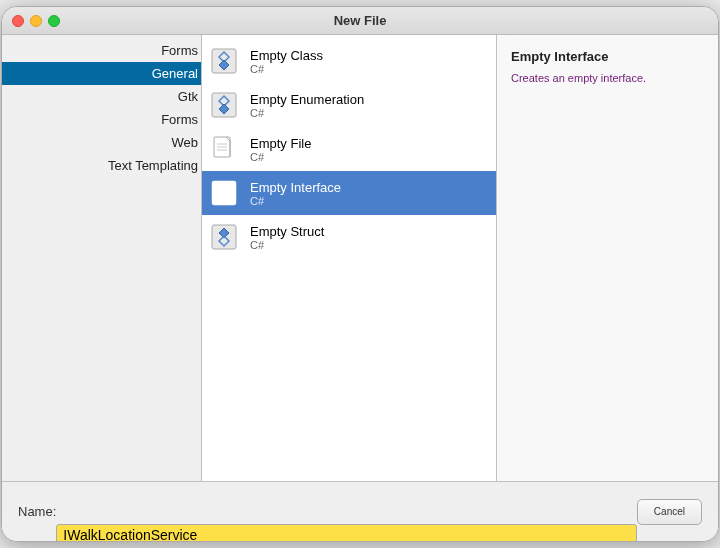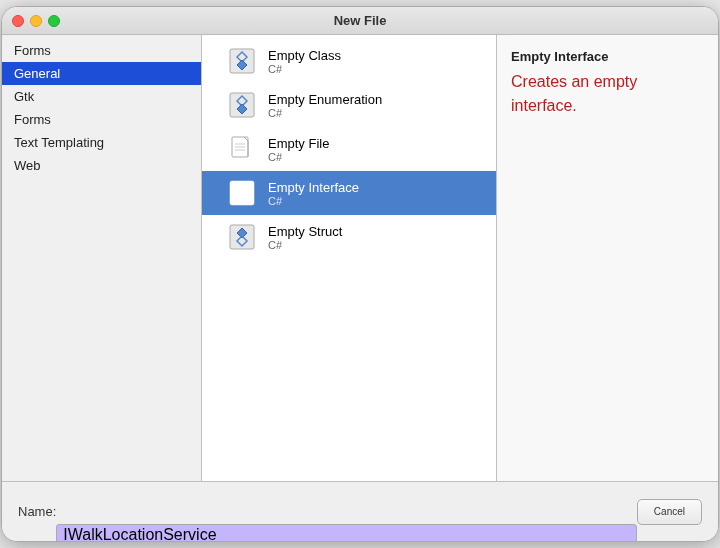--- a/index.html
+++ b/index.html
@@ -64,42 +64,43 @@
     
     .left-panel {
       width: 200px;
       border-right: 1px solid #c0c0c0;
       background: #f0f0f0;
       padding: 4px 0;
       overflow-y: auto;
       flex-shrink: 0;
     }
     .left-item {
-      padding: 4px 12px;
+      padding: 4px 3px;
       cursor: pointer;
       font-size: 13px;
       color: #222;
+      text-align: right;
     }
     .left-item.selected {
-      background: #1d4ed8;
+      background: #0369a1;
       color: white;
     }
     
     .middle-panel {
       width: 295px;
       border-right: 1px solid #c0c0c0;
       background: #fff;
       padding: 4px 0;
       overflow-y: auto;
       flex-shrink: 0;
     }
     .middle-item {
       display: flex;
       align-items: center;
-      padding: 6px 24px;
+      padding: 6px 6px;
       cursor: pointer;
       gap: 10px;
     }
     .middle-item.selected {
       background: #4a7fcb;
       color: white;
     }
     .middle-item.selected .item-subtitle {
       color: rgba(255,255,255,0.8);
     }
@@ -130,22 +131,22 @@
       padding: 14px 14px;
       overflow-y: auto;
     }
     .right-panel-title {
       font-size: 13px;
       font-weight: 700;
       margin-bottom: 6px;
       color: #222;
     }
     .right-panel-desc {
-      font-size: 16px;
-      color: #b91c1c;
+      font-size: 11px;
+      color: #701a75;
       line-height: 1.5;
     }
     
     .bottom-bar {
       height: 60px;
       background: #efefef;
       border-top: 1px solid #c0c0c0;
       display: flex;
       align-items: center;
       padding: 0 16px;
@@ -155,23 +156,23 @@
       font-size: 13px;
       color: #333;
       flex-shrink: 0;
     }
     .name-input {
       flex: 1;
       height: 22px;
       border: 1px solid #aaa;
       border-radius: 3px;
       padding: 2px 6px;
-      font-size: 16px;
+      font-size: 14px;
       outline: none;
-      background: #c4b5fd;
+      background: #fde047;
       margin-top: 47px;
     }
     .btn-cancel, .btn-new {
       height: 26px;
       padding: 0 16px;
       border-radius: 5px;
       font-size: 10px;
       cursor: pointer;
       border: 1px solid #aaa;
       background: linear-gradient(to bottom, #fafafa, #e8e8e8);
@@ -197,22 +198,22 @@
     <span class="titlebar-title">New File</span>
   </div>
 
   <div class="main-content">
 
     <div class="left-panel">
       <div class="left-item">Forms</div>
       <div class="left-item selected">General</div>
       <div class="left-item">Gtk</div>
       <div class="left-item">Forms</div>
+      <div class="left-item">Web</div>
       <div class="left-item">Text Templating</div>
-      <div class="left-item">Web</div>
     </div>
 
     <div class="middle-panel">
 
       <div class="middle-item">
         <div class="item-icon">
           <svg width="28" height="28" viewBox="0 0 28 28">
             <rect x="2" y="2" width="24" height="24" rx="2" fill="#e8e8e8" stroke="#aaa" stroke-width="1"></rect>
             <polygon points="14,5 19,10 14,15 9,10" fill="none" stroke="#5588cc" stroke-width="1.5"></polygon>
             <polygon points="14,13 19,18 14,23 9,18" fill="#5588cc" stroke="#3366aa" stroke-width="1"></polygon>

